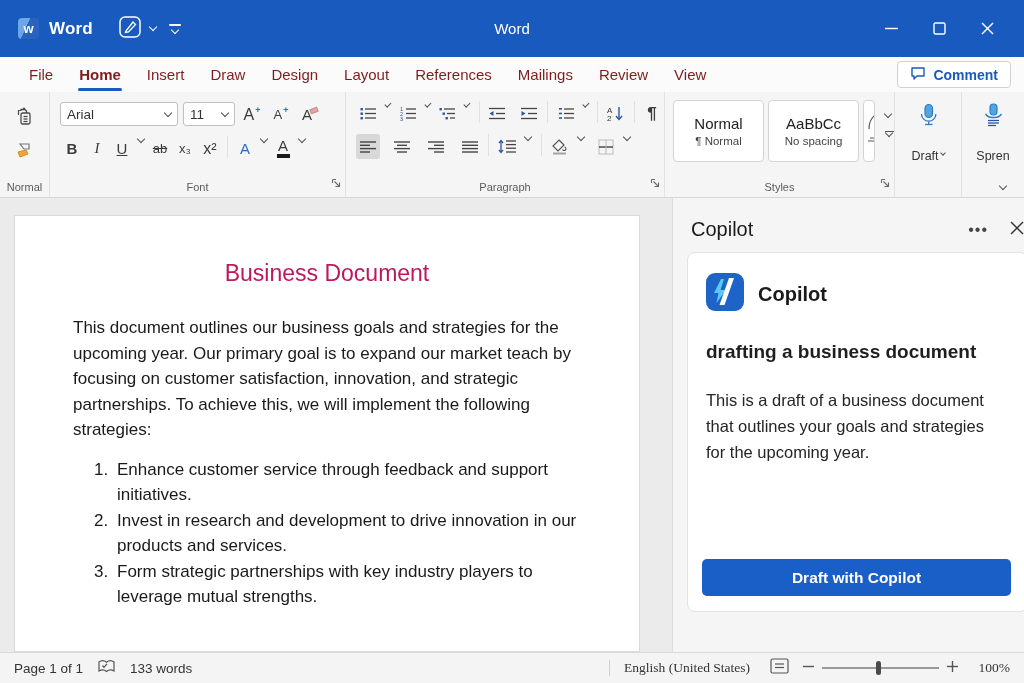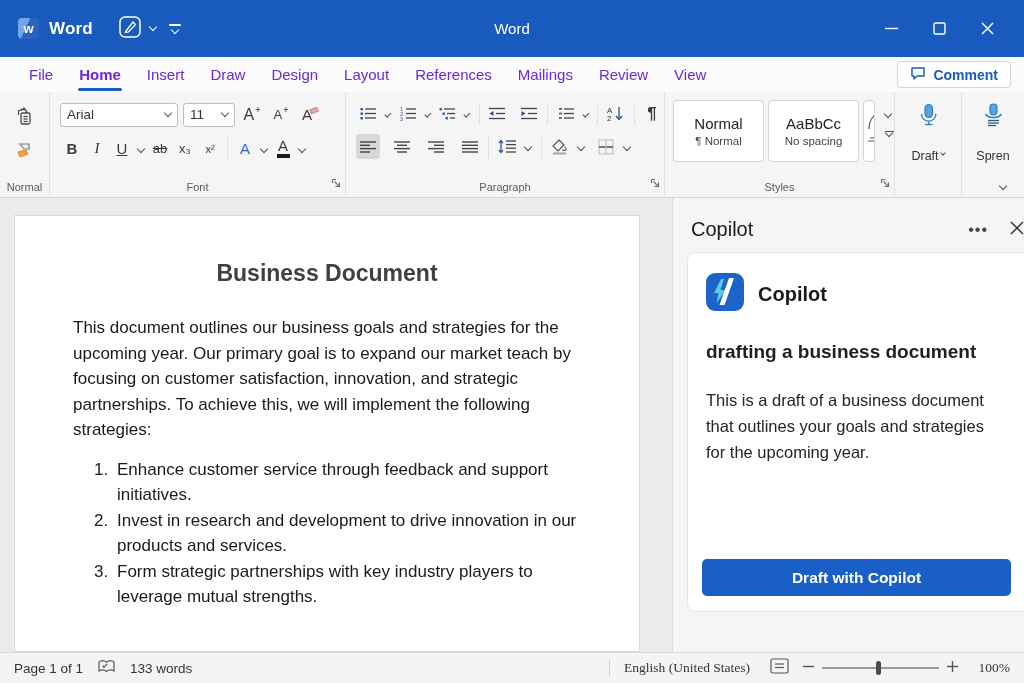--- a/index.html
+++ b/index.html
@@ -21,21 +21,21 @@
   .tb-title { position:absolute; left:0; right:0; text-align:center; font-size:15px; pointer-events:none; }
   .tb-controls { margin-left:auto; display:flex; align-items:center; gap:26px; padding-right:26px; }
   .tb-ctl { width:22px; height:22px; display:flex; align-items:center; justify-content:center; }
   .caret { width:6px; height:6px; border-right:1.4px solid #fff; border-bottom:1.4px solid #fff;
            transform:rotate(45deg); display:inline-block; margin-top:-3px; }
   .caret.dark { border-color:#515151; }
 
   
   .tabrow { position:absolute; left:0; top:57px; width:1024px; height:35px; background:#FBFBFB;
             display:flex; align-items:center; padding-left:16px; }
-  .tab { position:relative; font-size:15px; color:#6d28d9; padding:6px 13px; height:100%;
+  .tab { position:relative; font-size:15px; color:#7f1d1d; padding:6px 13px; height:100%;
          display:flex; align-items:center; }
   .tab.active { font-weight:bold; }
   .tab.active::after { content:""; position:absolute; left:12px; right:12px; bottom:1px;
                        height:3px; border-radius:2px; background:#185ABD; }
   .comment-btn { position:absolute; right:13px; top:4px; height:27px; display:flex; align-items:center;
                  gap:7px; padding:0 12px; background:#fff; border:1px solid #D1D1D1;
                  border-radius:4px; color:#185ABD; font-weight:bold; font-size:14px; }
 
   
   .ribbon { position:absolute; left:0; top:92px; width:1024px; height:106px; background:#F5F5F5;
@@ -43,21 +43,21 @@
   .group { position:absolute; top:0; height:105px; border-right:1px solid #E2E2E2; }
   .g-label { position:absolute; bottom:4px; left:0; right:0; text-align:center;
              font-size:11px; color:#5B5B5B; }
   .launcher { position:absolute; right:4px; bottom:5px; }
   .rbtn { display:inline-flex; align-items:center; justify-content:center; min-width:24px;
           height:25px; border-radius:3px; padding:0 2px; color:#404040; }
   .rbtn.sel { background:#D8D8D8; }
   .combo { height:24px; background:#fff; border:1px solid #BFBFBF; border-radius:3px;
            display:flex; align-items:center; font-size:13.5px; color:#333;
            padding:0 6px; justify-content:space-between; }
-  .row { display:flex; align-items:center; }
+  .row { display:flex; align-items:flex-start; }
 
   
   .g-clip { left:0; width:50px; }
   .g-clip .g-content { display:flex; flex-direction:column; align-items:center; gap:10px; padding-top:12px; }
 
   
   .g-font { left:50px; width:296px; }
   .g-font .r1 { padding:10px 8px 0 10px; gap:5px; }
   .g-font .r2 { padding:9px 4px 0 10px; gap:1px; }
   .glyph { font-size:15px; color:#3b3b3b; }
@@ -84,21 +84,21 @@
   .g-spren { left:962px; width:62px; border-right:none; }
   .vbtn { display:flex; flex-direction:column; align-items:center; padding-top:10px; gap:16px; }
   .vlabel { font-size:12.5px; color:#333; display:flex; align-items:flex-start; gap:2px; }
   .ribbon-collapse { position:absolute; right:18px; bottom:8px; }
 
   
   .main { position:absolute; left:0; top:198px; width:1024px; height:454px; }
   .doc-canvas { position:absolute; left:0; top:0; width:672px; height:454px; background:#EBEBEB; }
   .page { position:absolute; left:14px; top:17px; width:626px; height:437px; background:#fff;
           border:1px solid #DADADA; padding:44px 58px 0 58px; overflow:hidden; }
-  .doc-title { text-align:center; font-size:23px; font-weight:bold; color:#404040; margin-bottom:28px; }
+  .doc-title { text-align:center; font-size:23px; font-weight:normal; color:#be185d; margin-bottom:28px; }
   .doc-par { font-size:17px; line-height:25.5px; color:#1a1a1a; margin-bottom:14px; }
   .doc-list { margin-left:40px; font-size:17px; line-height:25.5px; color:#1a1a1a; }
   .doc-list li { padding-left:4px; }
 
   
   .copilot { position:absolute; left:672px; top:0; width:372px; height:454px; background:#F5F5F5;
              border-left:1px solid #DCDCDC; }
   .cp-head { display:flex; align-items:center; padding:20px 20px 0 18px; }
   .cp-title { font-size:20px; color:#1a1a1a; }
   .cp-head-right { margin-left:auto; display:flex; align-items:center; gap:22px; }
@@ -249,21 +249,21 @@
           <span class="glyph" style="text-decoration:underline">U</span>
         </span>
       <span class="caret dark" style="margin:0 3px;"></span>
       <span class="rbtn">
           <span class="glyph" style="font-size:13px;text-decoration:line-through">ab</span>
         </span>
       <span class="rbtn">
           <span class="glyph" style="font-size:13px">x₃</span>
         </span>
       <span class="rbtn">
-          <span class="glyph" style="font-size:11px">x²</span>
+          <span class="glyph" style="font-size:16px">x²</span>
         </span>
       <span class="divv"></span>
       <span class="rbtn">
           <span class="glyph" style="color:#2B6BD0">A</span>
         </span>
       <span class="caret dark" style="margin:0 3px;"></span>
       <span class="rbtn">
         <span style="display:inline-flex;flex-direction:column;align-items:center;">
           <span class="glyph" style="line-height:14px">A</span>
           <span style="width:13px;height:4px;background:#1a1a1a;margin-top:1px;"></span>

